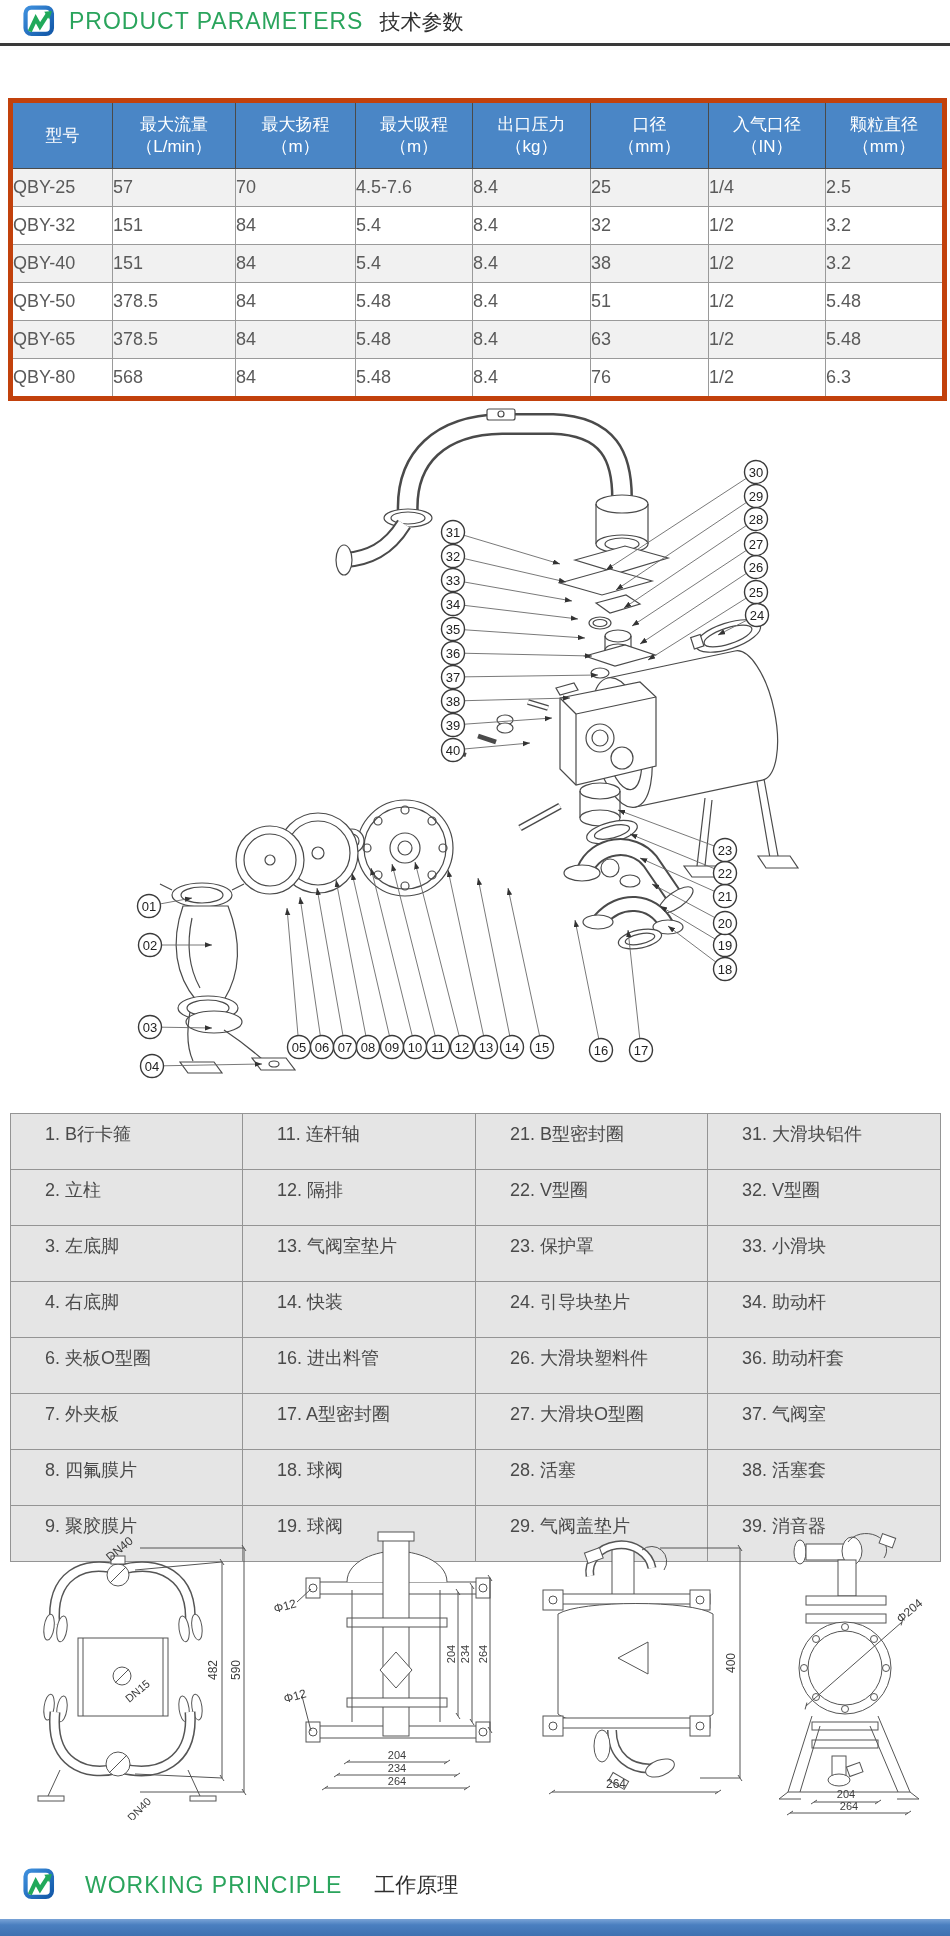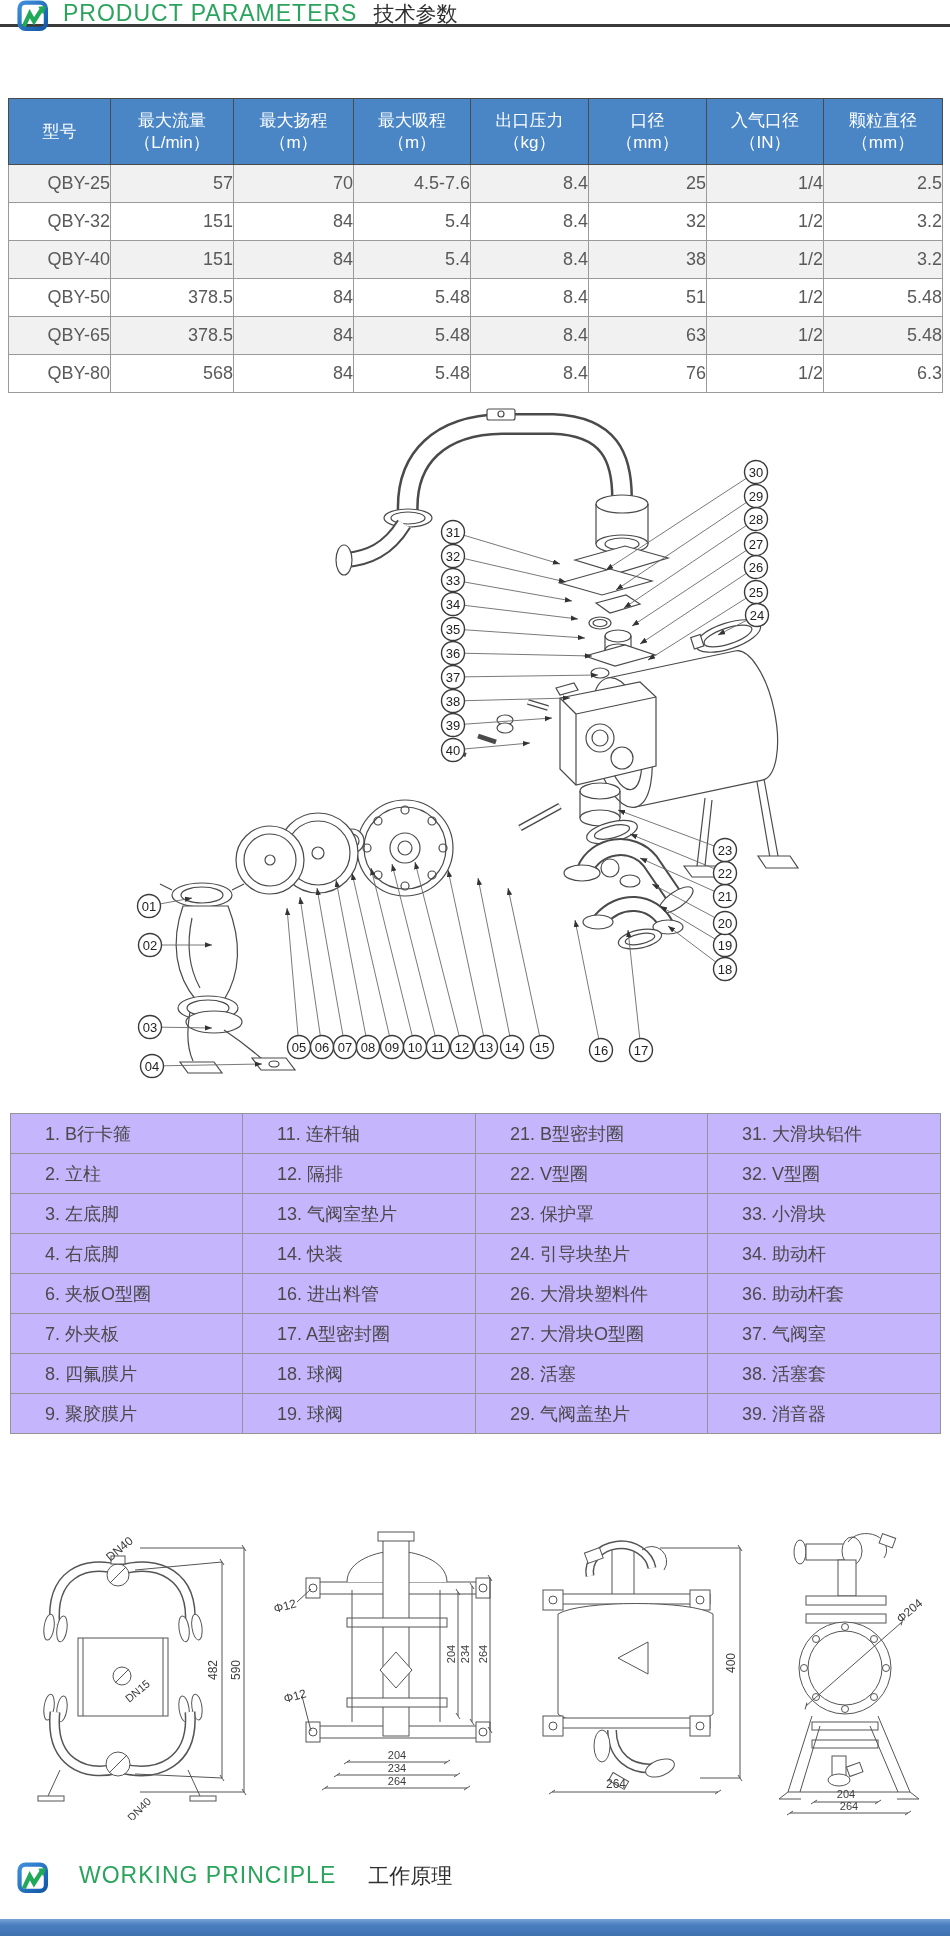--- a/index.html
+++ b/index.html
@@ -1,37 +1,37 @@
 <!DOCTYPE html>
 <html><head>
 <meta charset="utf-8">
 <style>
   html,body{margin:0;padding:0;background:#fff;}
   .page{position:relative;width:950px;height:1936px;background:#fff;overflow:hidden;
         font-family:"Liberation Sans","DejaVu Sans",sans-serif;color:#333;}
   
-  .sec-head{position:absolute;left:0;right:0;height:27px;display:flex;align-items:flex-start;
-            gap:12px;padding-left:17px;box-sizing:border-box;}
+  .sec-head{position:absolute;left:0;right:0;height:46px;display:flex;align-items:center;
+            gap:12px;padding-left:23px;box-sizing:border-box;}
   .sec-head.top{top:0;border-bottom:3px solid #3a3a3a;}
   .sec-head.bottom{top:1862px;gap:28px;}
   .t-en{font-size:23px;color:#2aa45c;letter-spacing:1px;}
   .t-zh{font-size:21px;color:#2f2f2f;margin-left:4px;}
   
   table.spec{position:absolute;top:98px;left:8px;width:934px;border-collapse:collapse;
-             table-layout:fixed;border:1px solid #c2410c;}
+             table-layout:fixed;border:5px solid #c2410c;}
   table.spec th{background:#4a86c6;color:#fff;font-weight:400;font-size:17px;height:65px;
                 line-height:1.25;border:1px solid #4a4a4a;padding:0;text-align:center;}
-  table.spec td{height:37px;font-size:18px;color:#5a5a5a;text-align:right;
+  table.spec td{height:37px;font-size:18px;color:#5a5a5a;text-align:left;
                 border:1px solid #9a9a9a;padding:0;background:#fff;}
   table.spec tbody tr:nth-child(odd) td{background:#f1f1f1;}
   
   table.parts{position:absolute;top:1113px;left:10px;width:930px;border-collapse:collapse;
               table-layout:fixed;border:1px solid #858585;}
   table.parts td{height:39px;font-size:18px;color:#4a4a4a;text-align:left;
-                 padding:0 0 0 34px;border:1px solid #949494;background:#c4b5fd;}
+                 padding:0 0 16px 34px;border:1px solid #949494;background:#e5e5e5;}
   
   .co{font-size:13px;fill:#222;}
   .dim{font-size:12px;fill:#3d3d3d;}
   .dim-s{font-size:11px;fill:#3d3d3d;}
   svg{display:block;}
   .diagram{position:absolute;top:398px;left:0;}
   .draws{position:absolute;top:1530px;left:0;}
   
   .bar{position:absolute;top:1919px;left:0;right:0;height:17px;
        background:linear-gradient(#79a3d6,#4a7fc0 35%,#3f71b0);}

